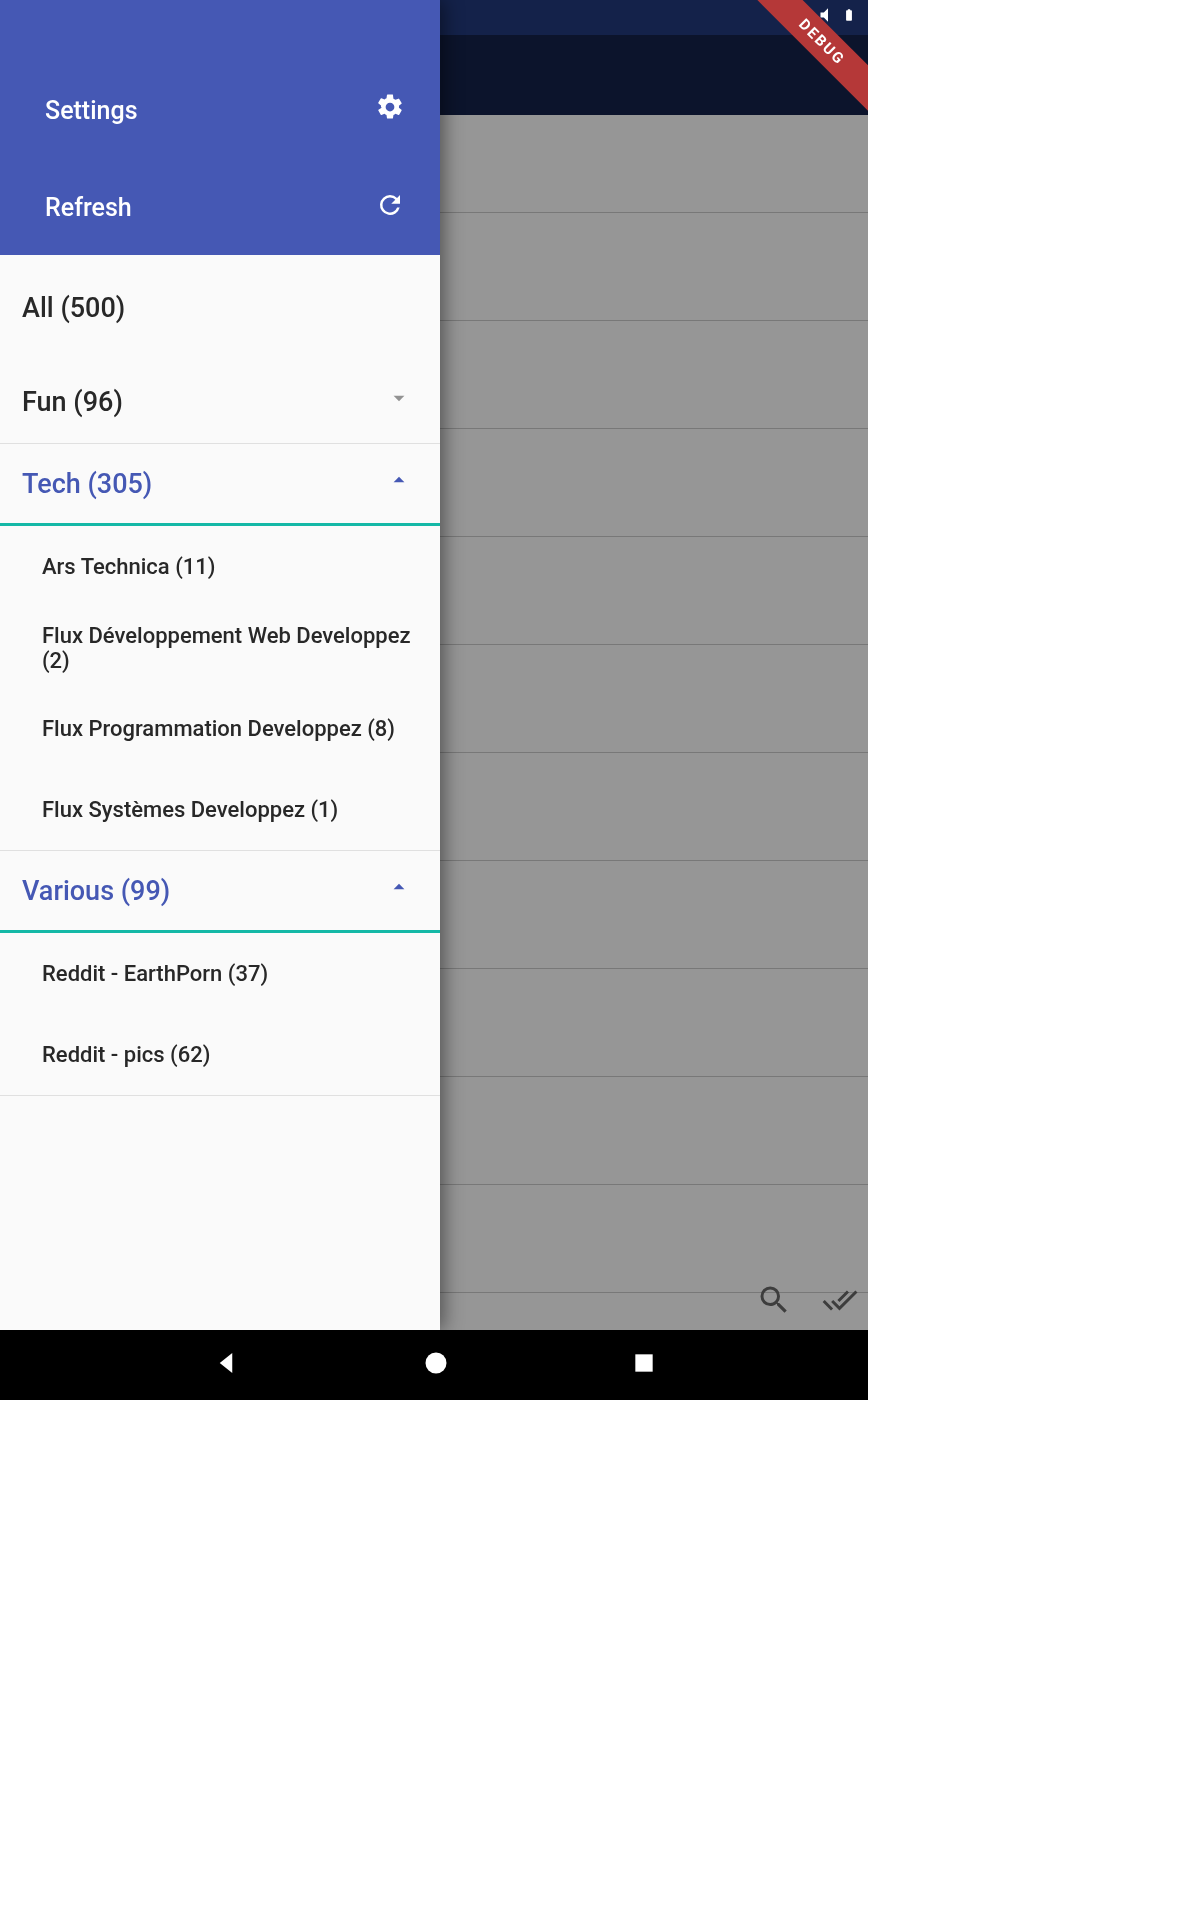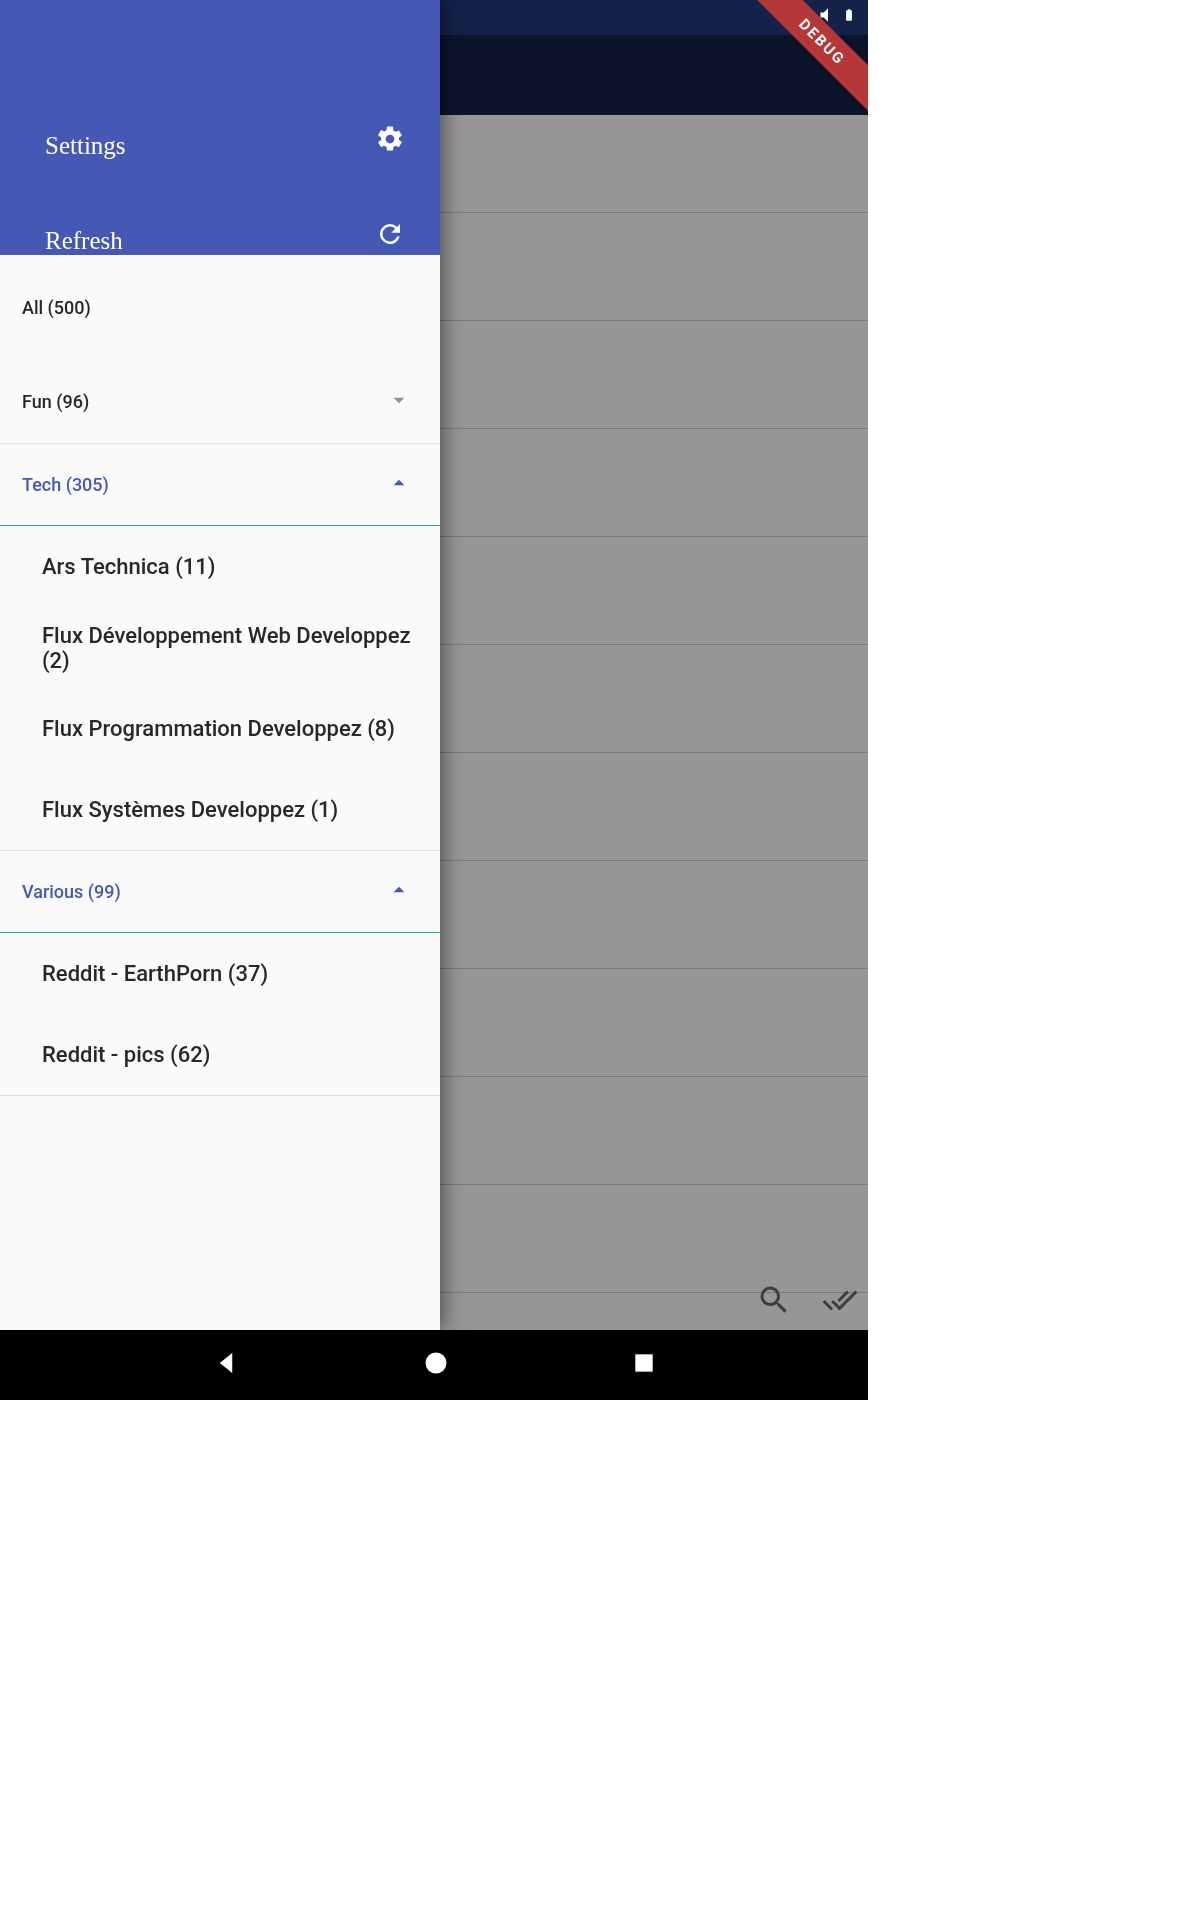--- a/index.html
+++ b/index.html
@@ -58,40 +58,40 @@
     background: #fafafa;
     box-shadow: 4px 0 18px rgba(0,0,0,0.45);
     display:flex; flex-direction:column;
   }
   .drawer-header {
     background: #4558b4;
     padding-top: 50px;
   }
   .drawer-header .hrow {
     height: 95px;
-    display:flex; align-items:flex-end;
+    display:flex; align-items:center;
     padding: 0 35px 0 45px;
-    color:#fff; font-size:25px; font-weight:500;font-family:Liberation Serif, serif;
+    color:#fff; font-size:25px; font-weight:500;
   }
   .drawer-header .hrow:first-child { height: 110px; padding-top:10px; }
   .drawer-header .hrow .lbl { flex:1; }
   .drawer-header svg { fill:#fff; width:30px; height:30px; }
 
   .drawer-body { flex:1; overflow:hidden; }
   .cat-row {
     height: 83px;
     display:flex; align-items:center;
     padding: 0 28px 0 22px;
-    font-size: 18px; font-weight:500;
+    font-size: 27px; font-weight:500;
     color:#282828;
   }
   .cat-row.all { height:105px; }
   .cat-row .lbl { flex:1; white-space:nowrap; overflow:hidden; text-overflow:ellipsis; }
   .cat-row svg { width:26px; height:26px; }
-  .cat-row.grp { border-top: 1px solid #e0e0e0; border-bottom: 1px solid #14b8a6; }
+  .cat-row.grp { border-top: 1px solid #e0e0e0; border-bottom: 3px solid #14b8a6; }
   .cat-row.grp .lbl { color:#4558b4; }
   .cat-row.grp svg { fill:#4558b4; }
   .cat-row.collapsible svg { fill:#929292; }
   .feed-row {
     height: 81px;
     display:flex; align-items:center;
     padding: 0 20px 0 42px;
     font-size: 22px; font-weight:500;
     color:#282828;
   }

